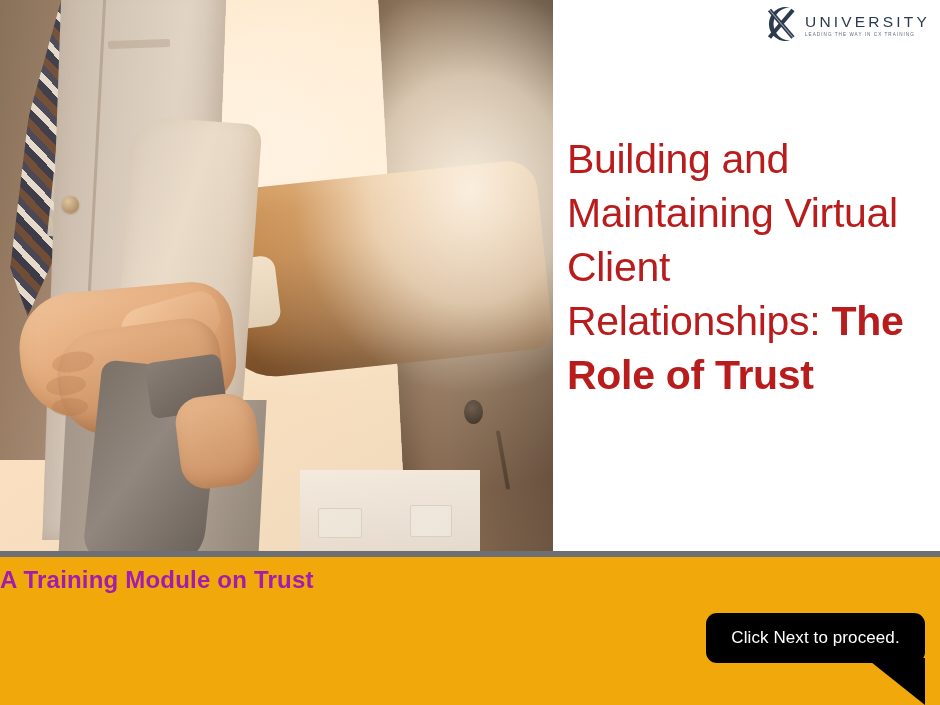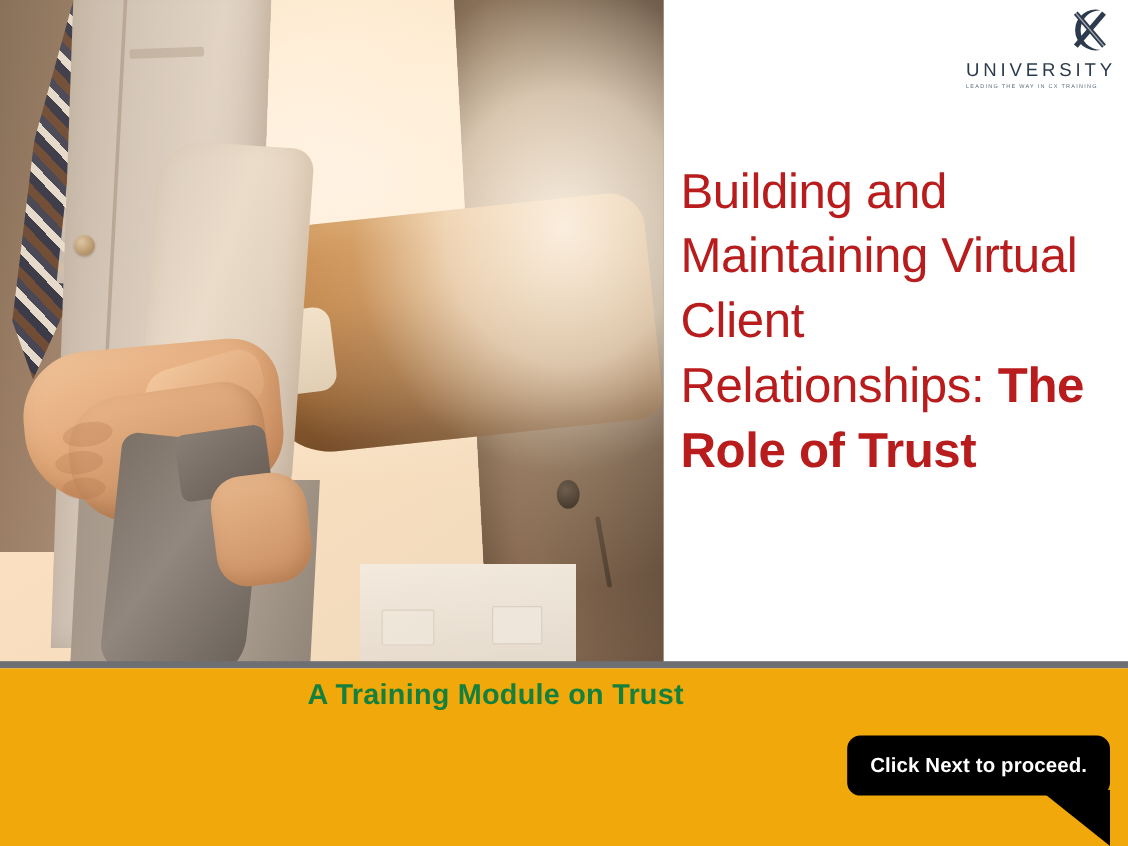--- a/index.html
+++ b/index.html
@@ -255,23 +255,22 @@
     border: 1px solid #e2dbd0;
     border-radius: 2px;
   }
 
   
   #logo {
     position: absolute;
     right: 10px;
     top: 4px;
     display: flex;
-    align-items: flex-end;
+    align-items: center;
     height: 44px;
-    flex-direction: column;
   }
   #logo-mark { flex: 0 0 auto; }
   #logo-text { margin-left: 2px; line-height: 1; }
   #logo-name {
     font-size: 15.5px;
     letter-spacing: 3.2px;
     color: #2b3a4d;
     font-weight: 400;
     white-space: nowrap;
   }
@@ -307,22 +306,22 @@
   #yellow-band {
     position: absolute;
     left: 0; top: 557px;
     width: 940px; height: 148px;
     background: #f0a80a;
   }
   #subtitle {
     position: absolute;
     left: 0; top: 566px;
     width: 940px;
-    text-align: center;
-    color: #15803d;
+    text-align: left;
+    color: #a21caf;
     font-size: 24px;
     font-weight: 700;
     letter-spacing: 0.2px;
     padding-right: 114px;
     box-sizing: border-box;
   }
 
   
   #callout {
     position: absolute;
@@ -332,21 +331,21 @@
     height: 50px;
     background: #000000;
     border-radius: 11px;
     display: flex;
     align-items: center;
     justify-content: center;
   }
   #callout-text {
     color: #ffffff;
     font-size: 17px;
-    font-weight: 700;
+    font-weight: 400;
     letter-spacing: 0.1px;
     white-space: nowrap;
   }
   #callout-tail {
     position: absolute;
     left: 866px;
     top: 658px;
     width: 59px;
     height: 47px;
     background: #000000;

